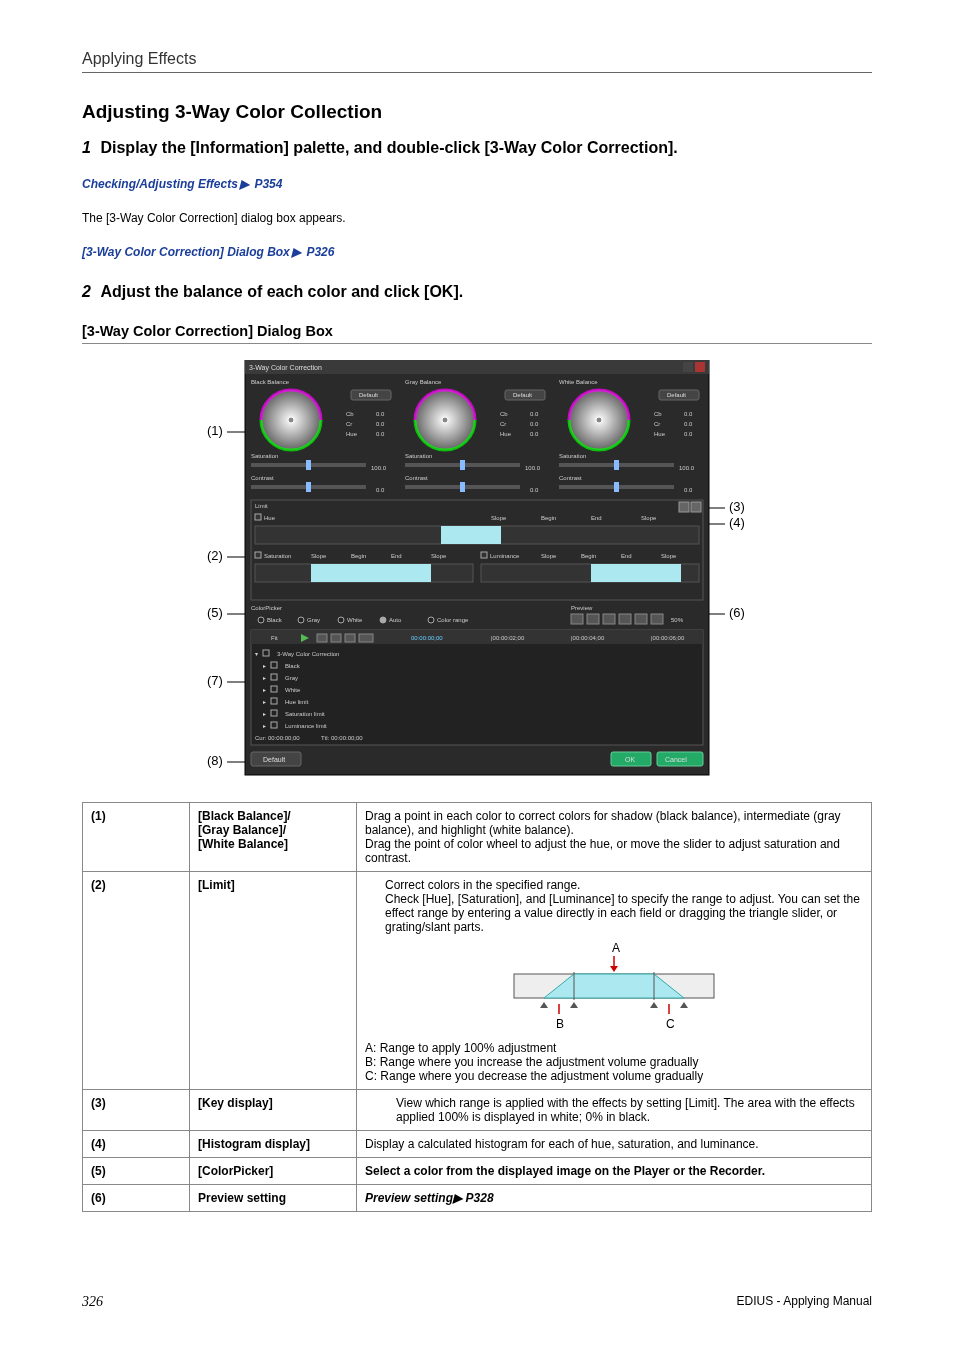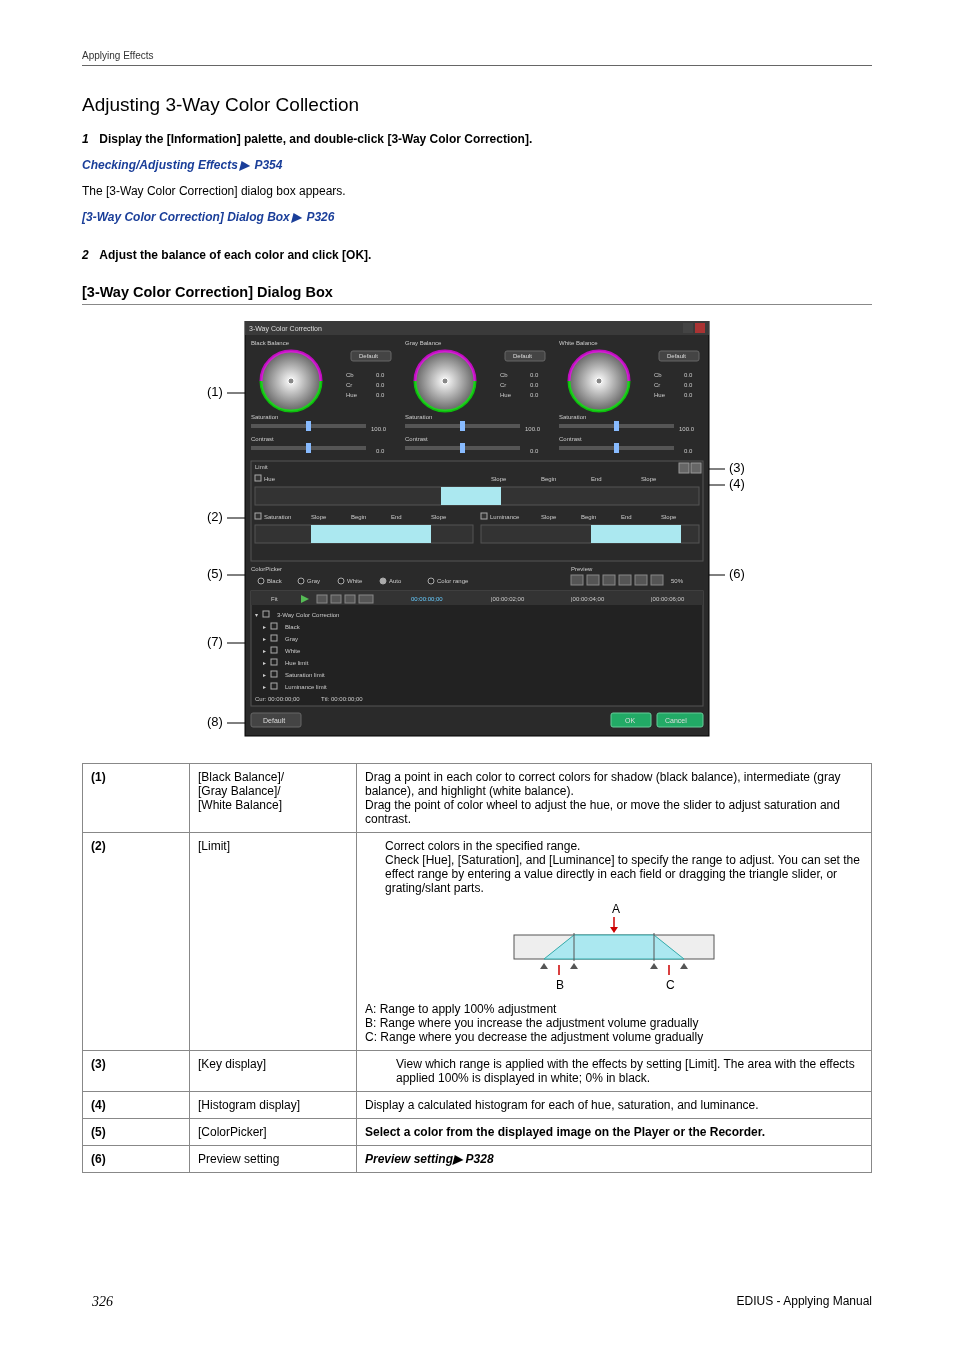--- a/index.html
+++ b/index.html
@@ -10,57 +10,57 @@
     color: #000;
   }
   .page {
     width: 954px;
     height: 1350px;
     box-sizing: border-box;
     padding: 50px 82px 40px 82px;
     position: relative;
   }
   .header-section {
-    font-size: 10px;
+    font-size: 16px;
     color: #333;
     padding-bottom: 4px;
     border-bottom: 1px solid #666;
     margin-bottom: 28px;
   }
   h1 {
     font-size: 19px;
-    font-weight: normal;
+    font-weight: bold;
     margin: 0 0 16px 0;
   }
   h2 {
     font-size: 14.5px;
     font-weight: bold;
     margin: 0 0 6px 0;
     padding-bottom: 4px;
     border-bottom: 1px solid #888;
   }
   .step {
     margin: 6px 0;
-    font-size: 12px;
+    font-size: 16px;
   }
   .step-num {
     font-weight: bold;
     font-style: italic;
     display: inline-block;
     width: 14px;
   }
   .step-text {
     font-weight: bold;
   }
   .link-line {
     font-style: italic;
     font-weight: bold;
     color: #1a3e99;
     font-size: 12px;
-    margin: 12px 0;
+    margin: 20px 0;
   }
   .link-line .arrow {
     display:inline-block;
     margin: 0 2px;
     color:#1a3e99;
   }
   .plain {
     font-size: 12px;
     margin: 2px 0;
   }
@@ -79,26 +79,26 @@
     border-collapse: collapse;
     width: 100%;
     font-size: 12px;
   }
   table.desc td {
     border: 1px solid #888;
     padding: 6px 8px;
     vertical-align: top;
   }
   table.desc td:nth-child(1) { width: 90px; font-weight: bold; }
-  table.desc td:nth-child(2) { width: 150px; font-weight: normal; }
+  table.desc td:nth-child(2) { width: 150px; font-weight: bold; }
   .inner-figure { text-align:center; margin:8px 0 6px 0;}
   .footer {
     position: absolute;
     bottom: 40px;
-    left: 92px;
+    left: 82px;
     right: 82px;
     display: flex;
     justify-content: space-between;
     font-size: 12px;
   }
   .footer .page-num { font-style: italic; font-family: Georgia, serif; font-size:14px;}
 </style>
 </head>
 <body>
 

